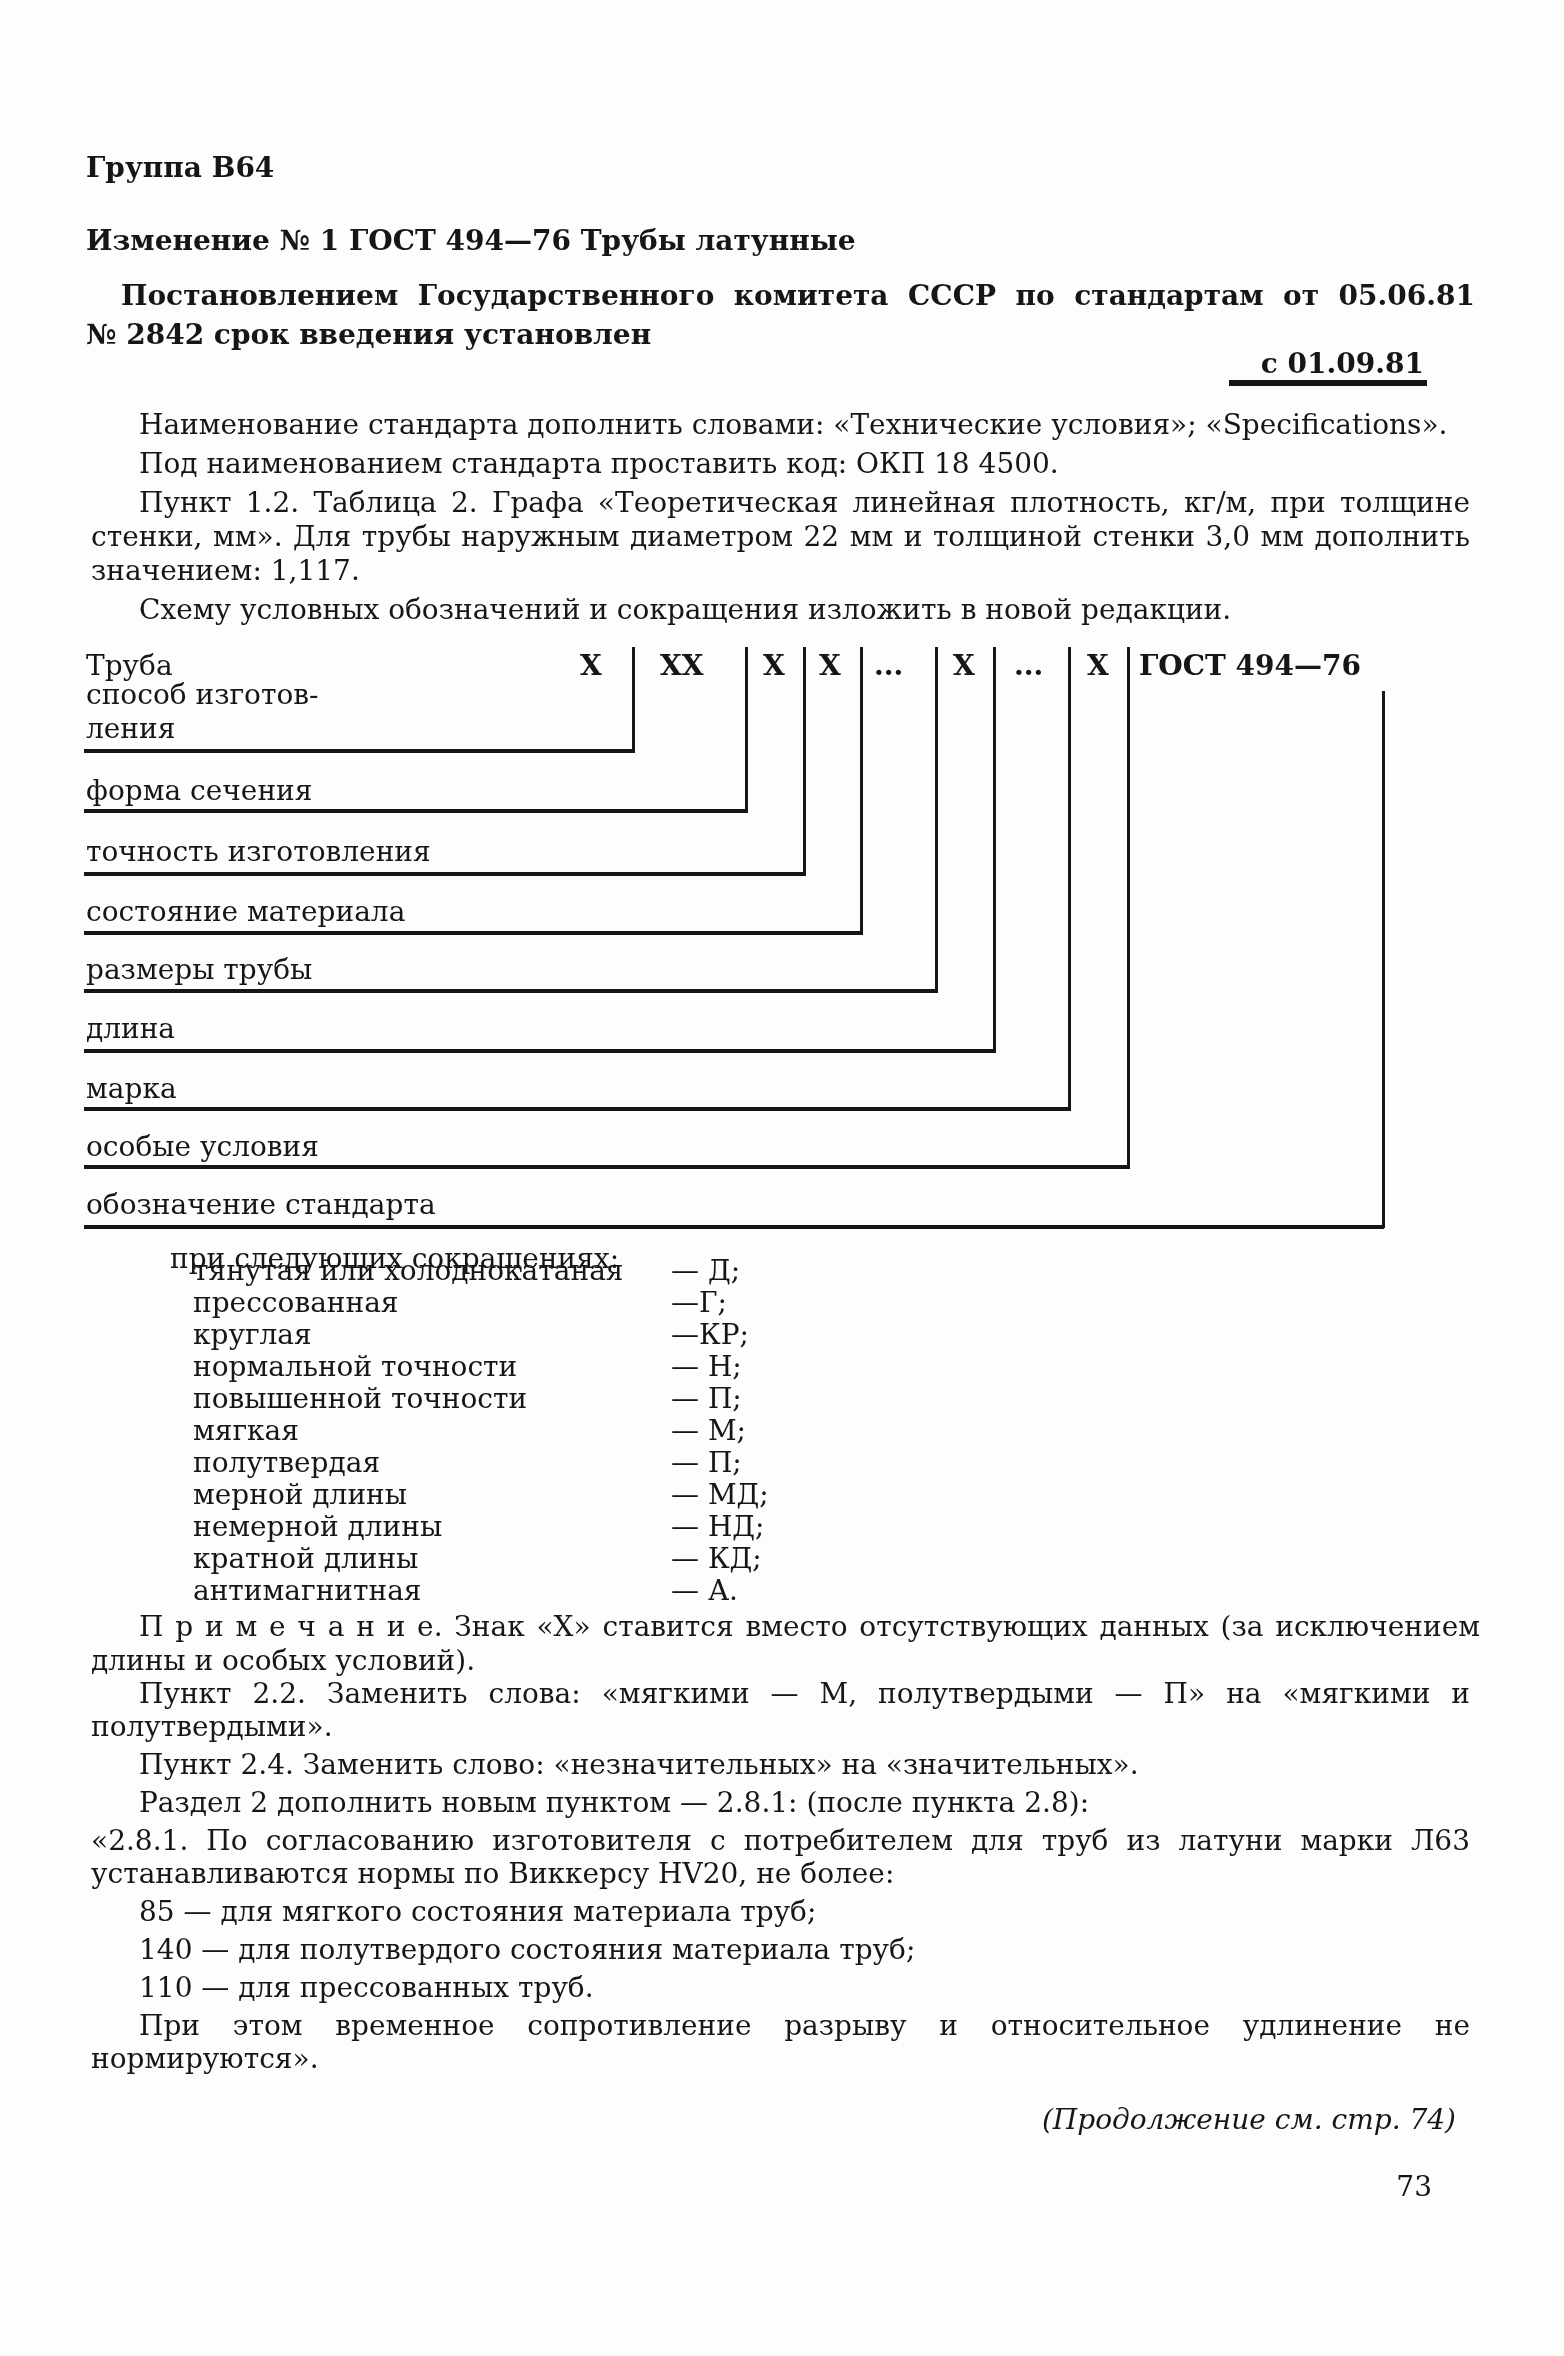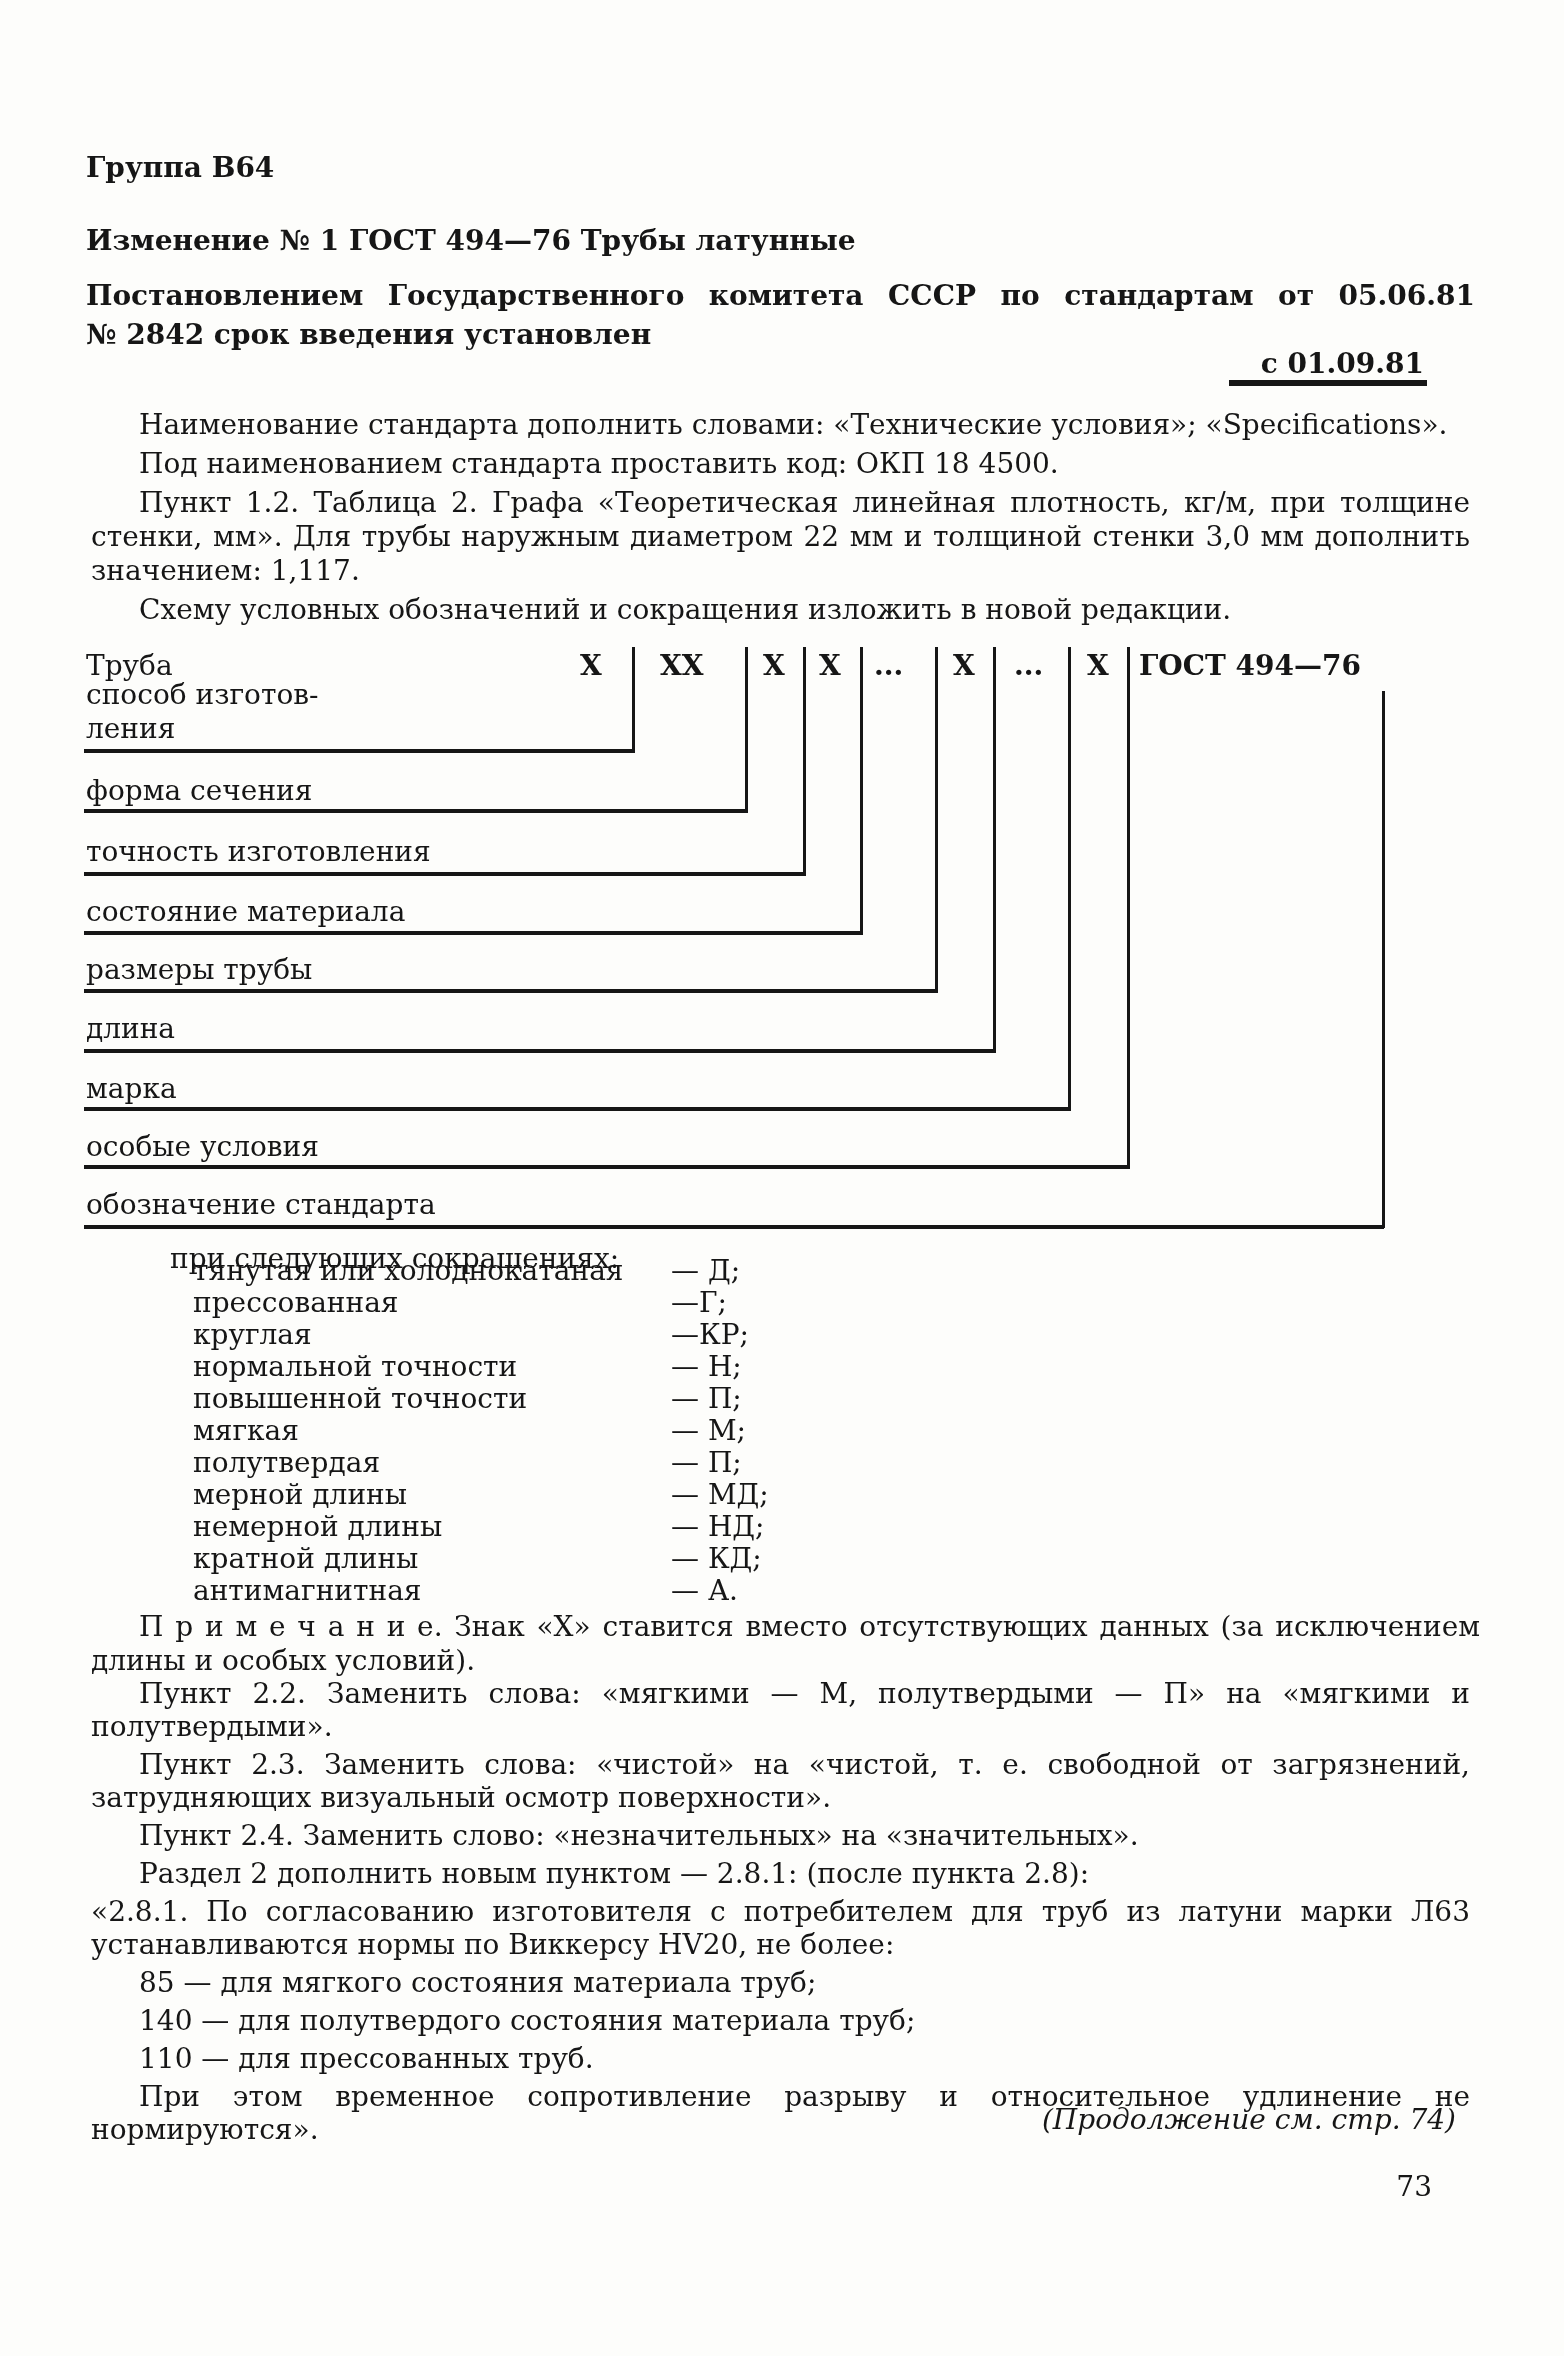--- a/index.html
+++ b/index.html
@@ -14,21 +14,21 @@
   }
   .abs{position:absolute;}
   .just{text-align:justify;}
   .ind{text-indent:48px;}
   .noind{text-indent:0;}
   p{margin:5px;}
 
   .group-line{top:151px;left:86px;width:1370px;font-weight:700;}
   .doc-title{top:224px;left:86px;width:1389px;font-weight:700;}
   .decree{top:276px;left:86px;width:1389px;font-weight:700;line-height:39px;}
-  .decree .l1{text-align:justify;text-align-last:justify;}
+  .decree .l1{text-align:justify;text-align-last:justify;margin-left:35px;}
   .date-line{top:347px;left:86px;width:1338px;font-weight:700;text-align:right;}
   .date-rule{top:380px;left:1229px;width:198px;height:5.6px;background:#161616;}
 
   .intro{top:403px;left:86px;width:1389px;line-height:34px;}
 
   
   .diagram{top:643px;left:0;width:1564px;height:606px;}
   .dg-lead{position:absolute;left:86px;top:5.6px;}
   .dg-sym{position:absolute;top:5.6px;font-weight:700;}
   .dg-ref{position:absolute;left:1139px;top:5.6px;font-weight:700;white-space:nowrap;}
@@ -180,21 +180,20 @@
     <div class="abbr-row">
       <span class="abbr-term">антимагнитная</span>
       <span class="abbr-code">— А.</span>
     </div>
   </div>
 
   <p class="abs note-para just ind">П р и м е ч а н и е. Знак «Х» ставится вместо отсутствующих данных (за исключением длины и особых условий).</p>
 
   <div class="abs main-paras">
     <p class="just ind">Пункт 2.2. Заменить слова: «мягкими — М, полутвердыми — П» на «мягкими и полутвердыми».</p>
-    <p class="just ind">Пункт 2.3. Заменить слова: «чистой» на «чистой, т. е. свободной от загрязнений, затрудняющих визуальный осмотр поверхности».</p>
     <p class="just ind">Пункт 2.4. Заменить слово: «незначительных» на «значительных».</p>
     <p class="just ind">Раздел 2 дополнить новым пунктом — 2.8.1: (после пункта 2.8):</p>
     <p class="just noind">«2.8.1. По согласованию изготовителя с потребителем для труб из латуни марки Л63 устанавливаются нормы по Виккерсу HV20, не более:</p>
     <p class="ind">85 — для мягкого состояния материала труб;</p>
     <p class="ind">140 — для полутвердого состояния материала труб;</p>
     <p class="ind">110 — для прессованных труб.</p>
     <p class="just ind">При этом временное сопротивление разрыву и относительное удлинение не нормируются».</p>
   </div>
 
   <div class="abs continuation">(Продолжение см. стр. 74)</div>

